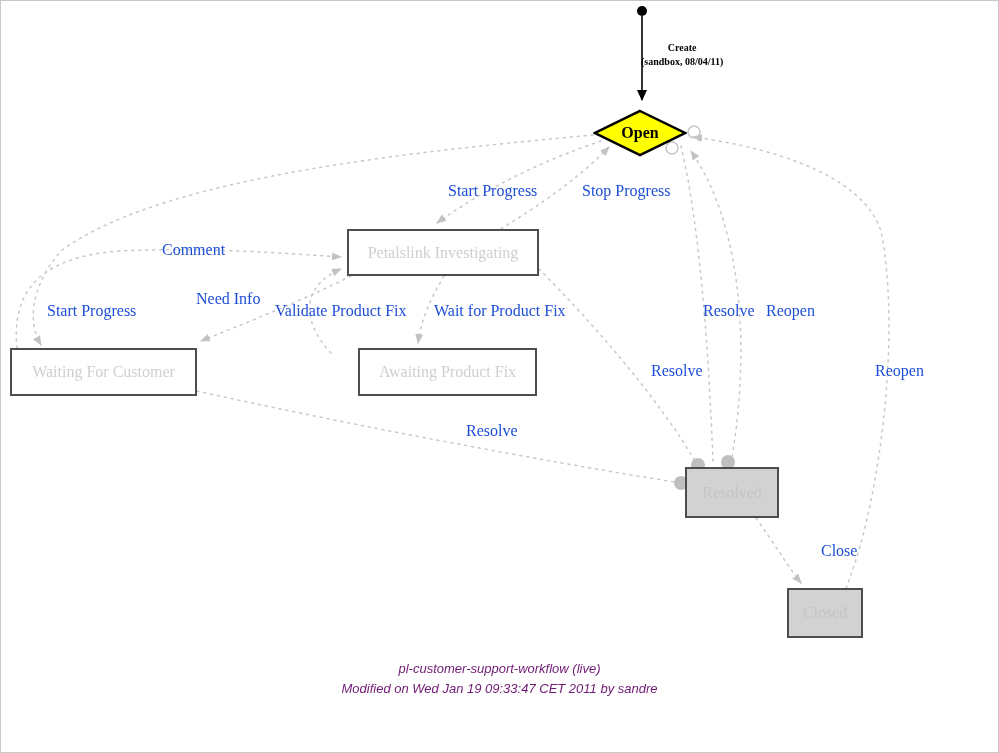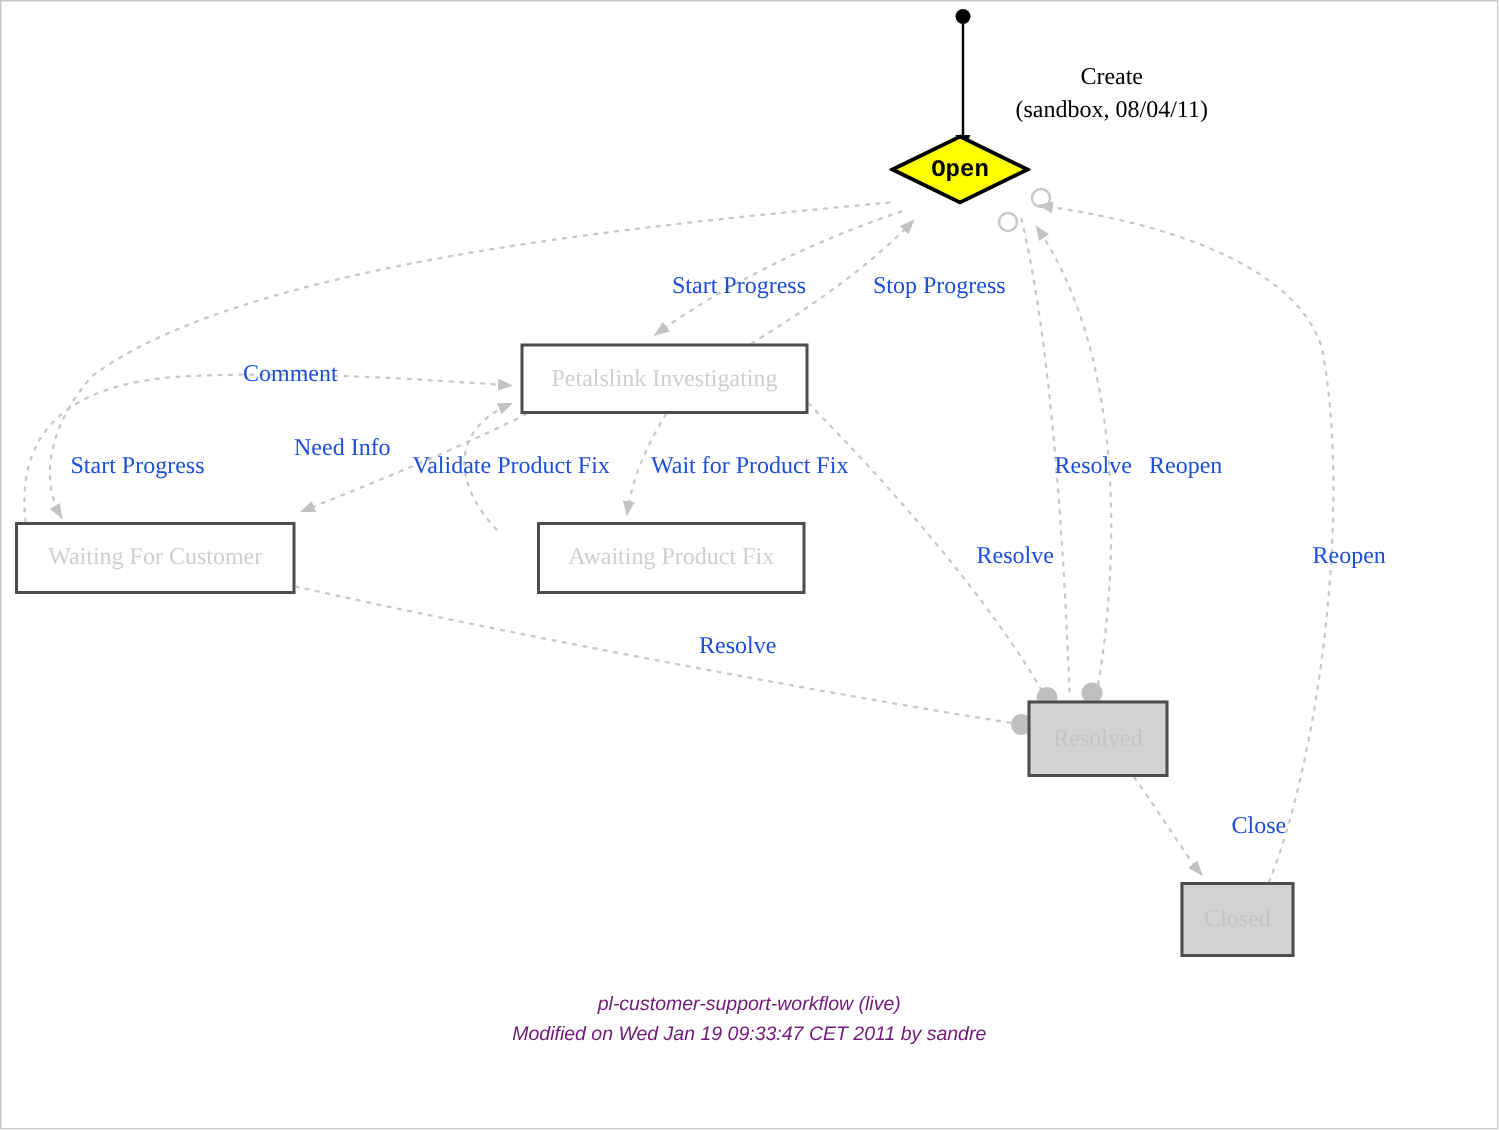--- a/index.html
+++ b/index.html
@@ -60,27 +60,26 @@
   }
   .edge-label {
     position: absolute;
     font-size: 16px;
     color: #1d4ed8;
     white-space: nowrap;
     line-height: 1;
   }
   .create-label {
     position: absolute;
-    font-size: 16px;
-    font-weight: normal;
+    font-size: 10px;
+    font-weight: bold;
     color: #000000;
     white-space: nowrap;
     text-align: center;
     line-height: 1.35;
-    padding-left: 36px;
   }
   .footer {
     position: absolute;
     width: 100%;
     left: 0;
     text-align: center;
     font-family: "Liberation Sans", "DejaVu Sans", sans-serif;
     font-style: italic;
     font-size: 13px;
     color: #701a75;
@@ -146,21 +145,21 @@
       <circle cx="727" cy="461" r="7"></circle>
       <circle cx="680" cy="482" r="7"></circle>
     </g>
   </svg>
 
   <div class="create-label" style="left:640px; top:40px;">
     <div>Create</div>
     <div>(sandbox, 08/04/11)</div>
   </div>
 
-  <div class="node-diamond-wrap" style="left:592px; top:88px; width:94px; height:48px;font-family:Liberation Mono, monospace;">
+  <div class="node-diamond-wrap" style="left:592px; top:108px; width:94px; height:48px;">
     <svg width="94" height="48" viewBox="0 0 94 48">
       <polygon points="47,2 92,24 47,46 2,24" fill="#ffff00" stroke="#000000" stroke-width="2.5"></polygon>
     </svg>
     <span class="node-diamond-label">Open</span>
   </div>
 
   <div class="node node-rect" style="left:9px; top:347px; width:187px; height:48px;">
     <span>Waiting For Customer</span>
   </div>
 

